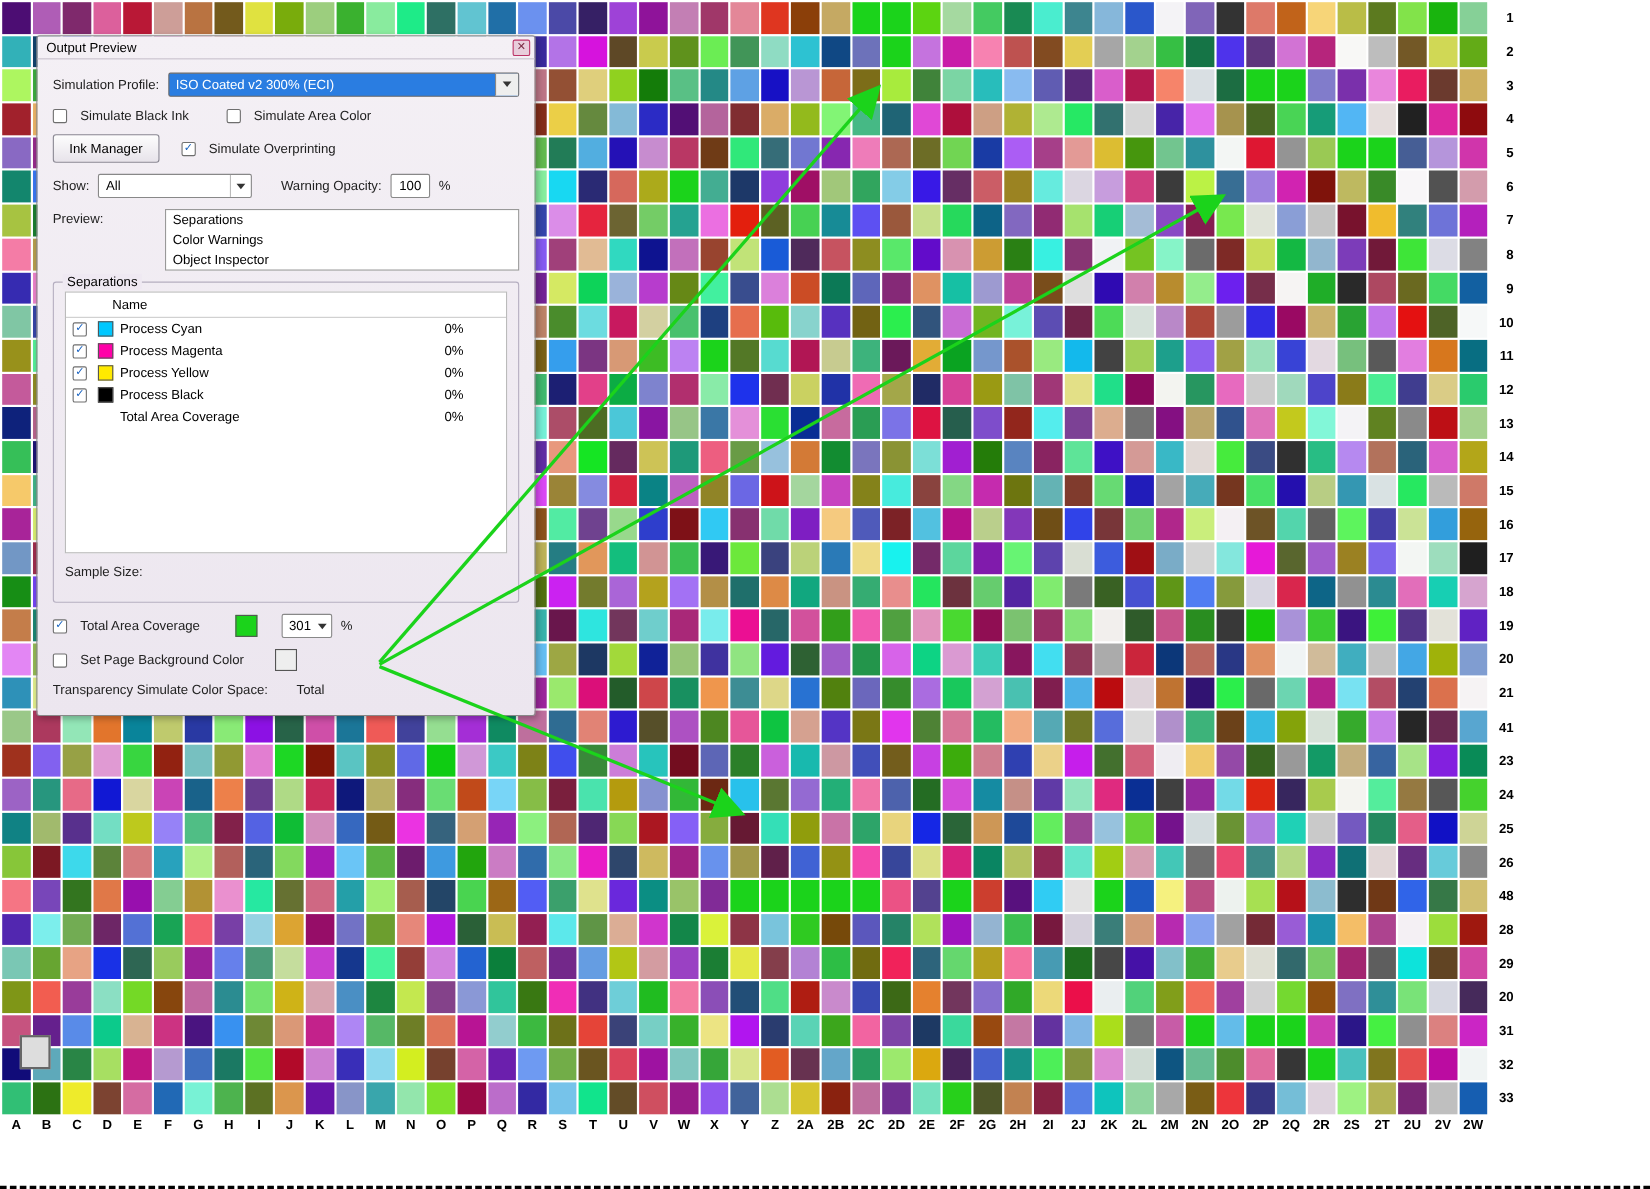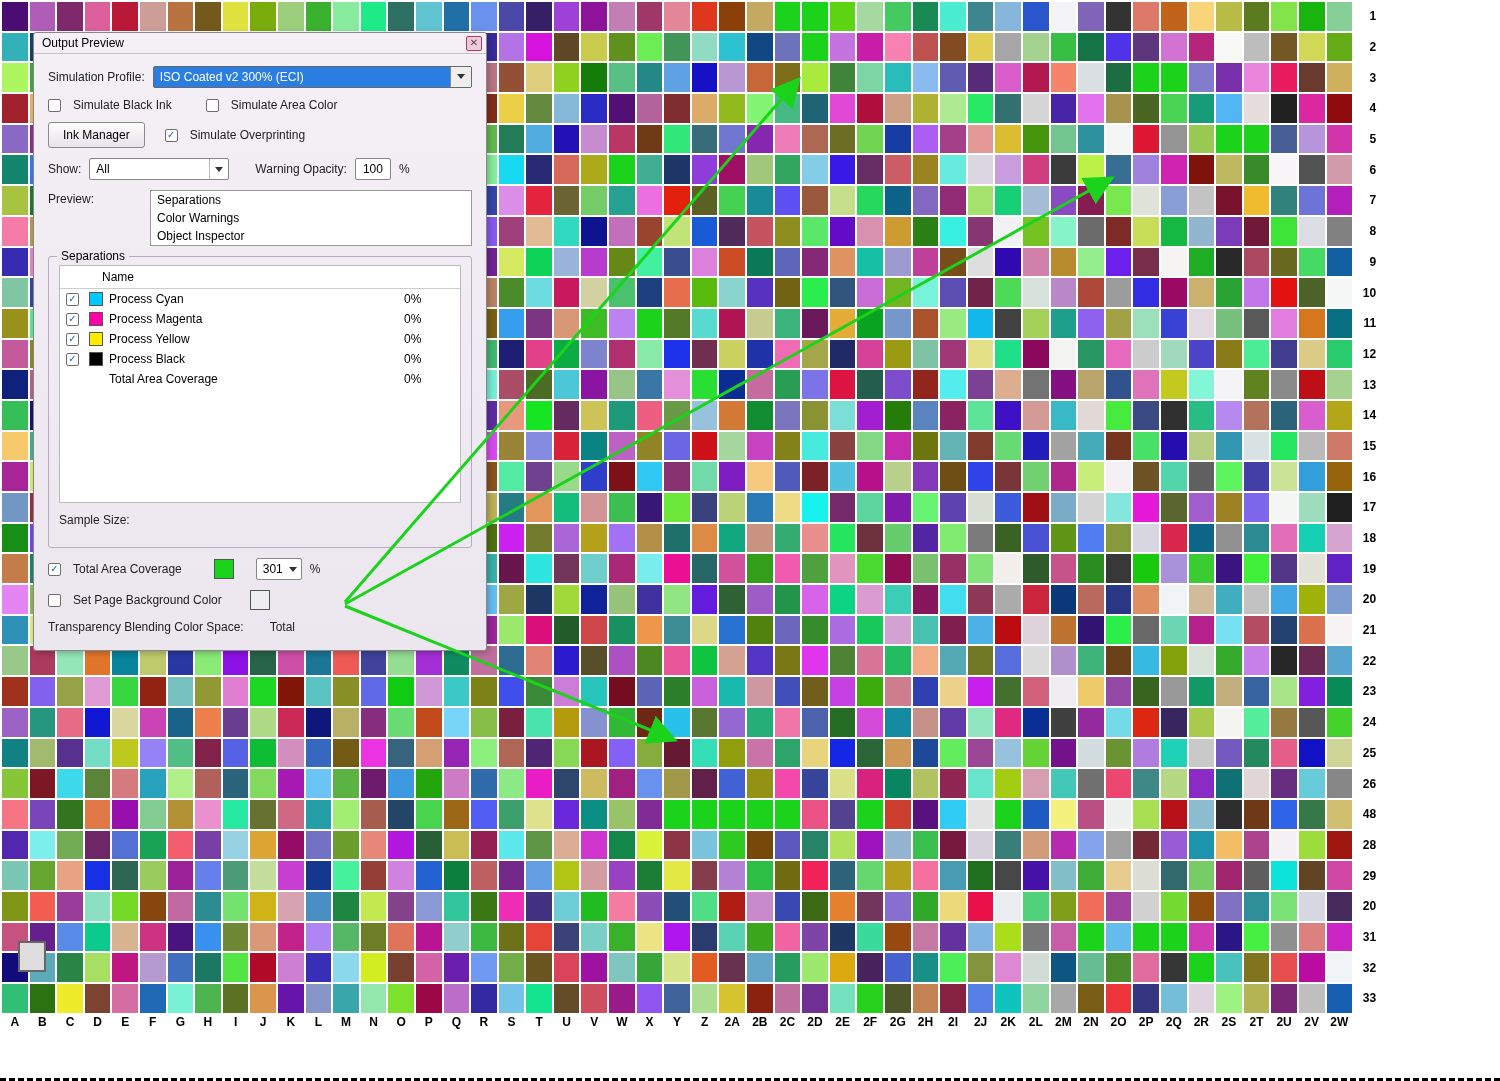--- a/index.html
+++ b/index.html
@@ -1249,21 +1249,21 @@
       <div class="sw" style="background:hsl(151,49%,47%)"></div>
       <div class="sw" style="background:hsl(29,62%,26%)"></div>
       <div class="sw" style="background:hsl(194,75%,55%)"></div>
       <div class="sw" style="background:hsl(72,88%,34%)"></div>
       <div class="sw" style="background:hsl(126,15%,86%)"></div>
       <div class="sw" style="background:hsl(115,59%,42%)"></div>
       <div class="sw" style="background:hsl(280,72%,71%)"></div>
       <div class="sw" style="background:hsl(0,0%,15%)"></div>
       <div class="sw" style="background:hsl(323,43%,29%)"></div>
       <div class="sw" style="background:hsl(201,56%,58%)"></div>
-      <div class="rlabel">22</div>
+      <div class="rlabel">41</div>
       <div class="sw" style="background:hsl(9,69%,37%)"></div>
       <div class="sw" style="background:hsl(254,82%,66%)"></div>
       <div class="sw" style="background:hsl(66,40%,45%)"></div>
       <div class="sw" style="background:hsl(311,53%,74%)"></div>
       <div class="sw" style="background:hsl(123,66%,53%)"></div>
       <div class="sw" style="background:hsl(8,79%,32%)"></div>
       <div class="sw" style="background:hsl(180,37%,61%)"></div>
       <div class="sw" style="background:hsl(65,50%,40%)"></div>
       <div class="sw" style="background:hsl(310,63%,69%)"></div>
       <div class="sw" style="background:hsl(122,76%,48%)"></div>
@@ -1966,21 +1966,21 @@
       </span>
       <span class="lbl">%</span>
     </div>
     <div class="row">
       <span class="cb"></span>
       <span class="lbl">Set Page Background Color</span>
       <span style="width:12px"></span>
       <span class="tac-box" style="background:#eee"></span>
     </div>
     <div class="row" style="margin-bottom:2px">
-      <span class="lbl">Transparency Blending Color Space:</span>
+      <span class="lbl">Transparency Simulate Color Space:</span>
       <span style="width:10px"></span>
       <span class="lbl">Total</span>
     </div>
   </div>
 </div>
 
 <svg class="arrows" width="1500" height="1081">
   <defs>
     <marker id="ah" markerWidth="12" markerHeight="12" refX="9" refY="5" orient="auto">
       <path d="M0,0 L10,5 L0,10 z" fill="#1bd31b"></path>

